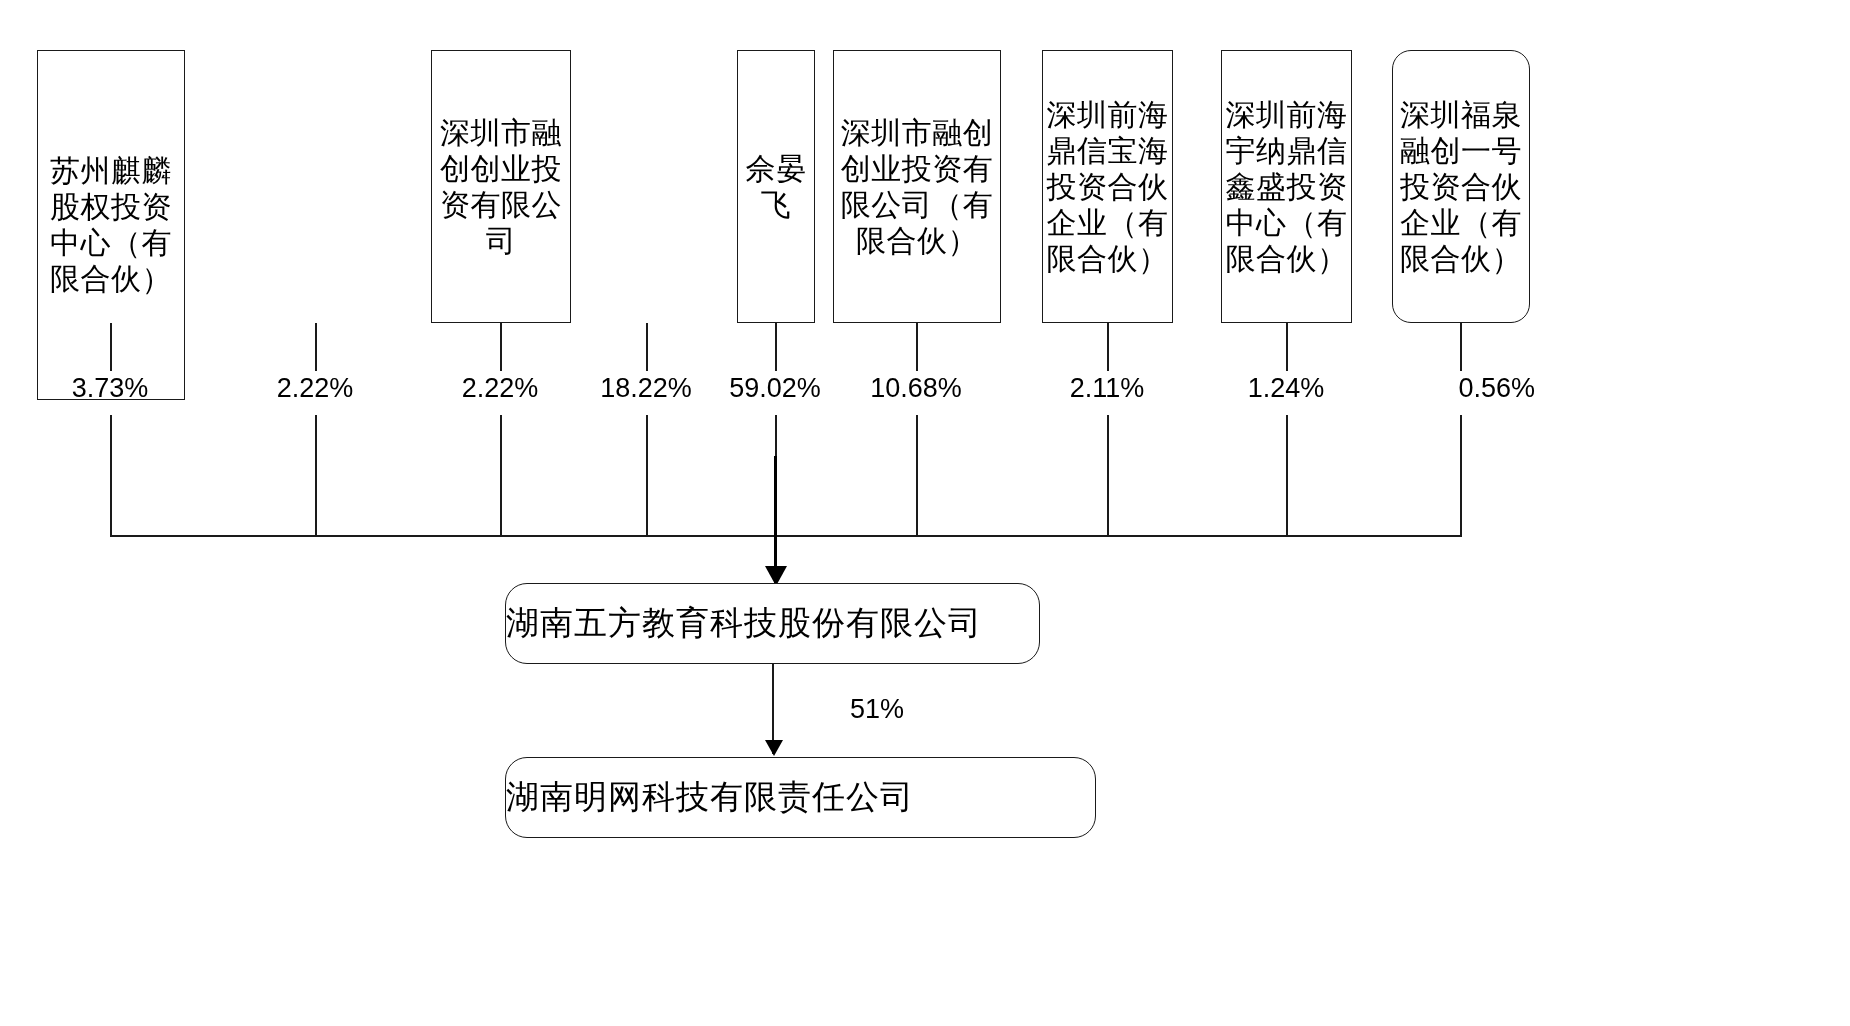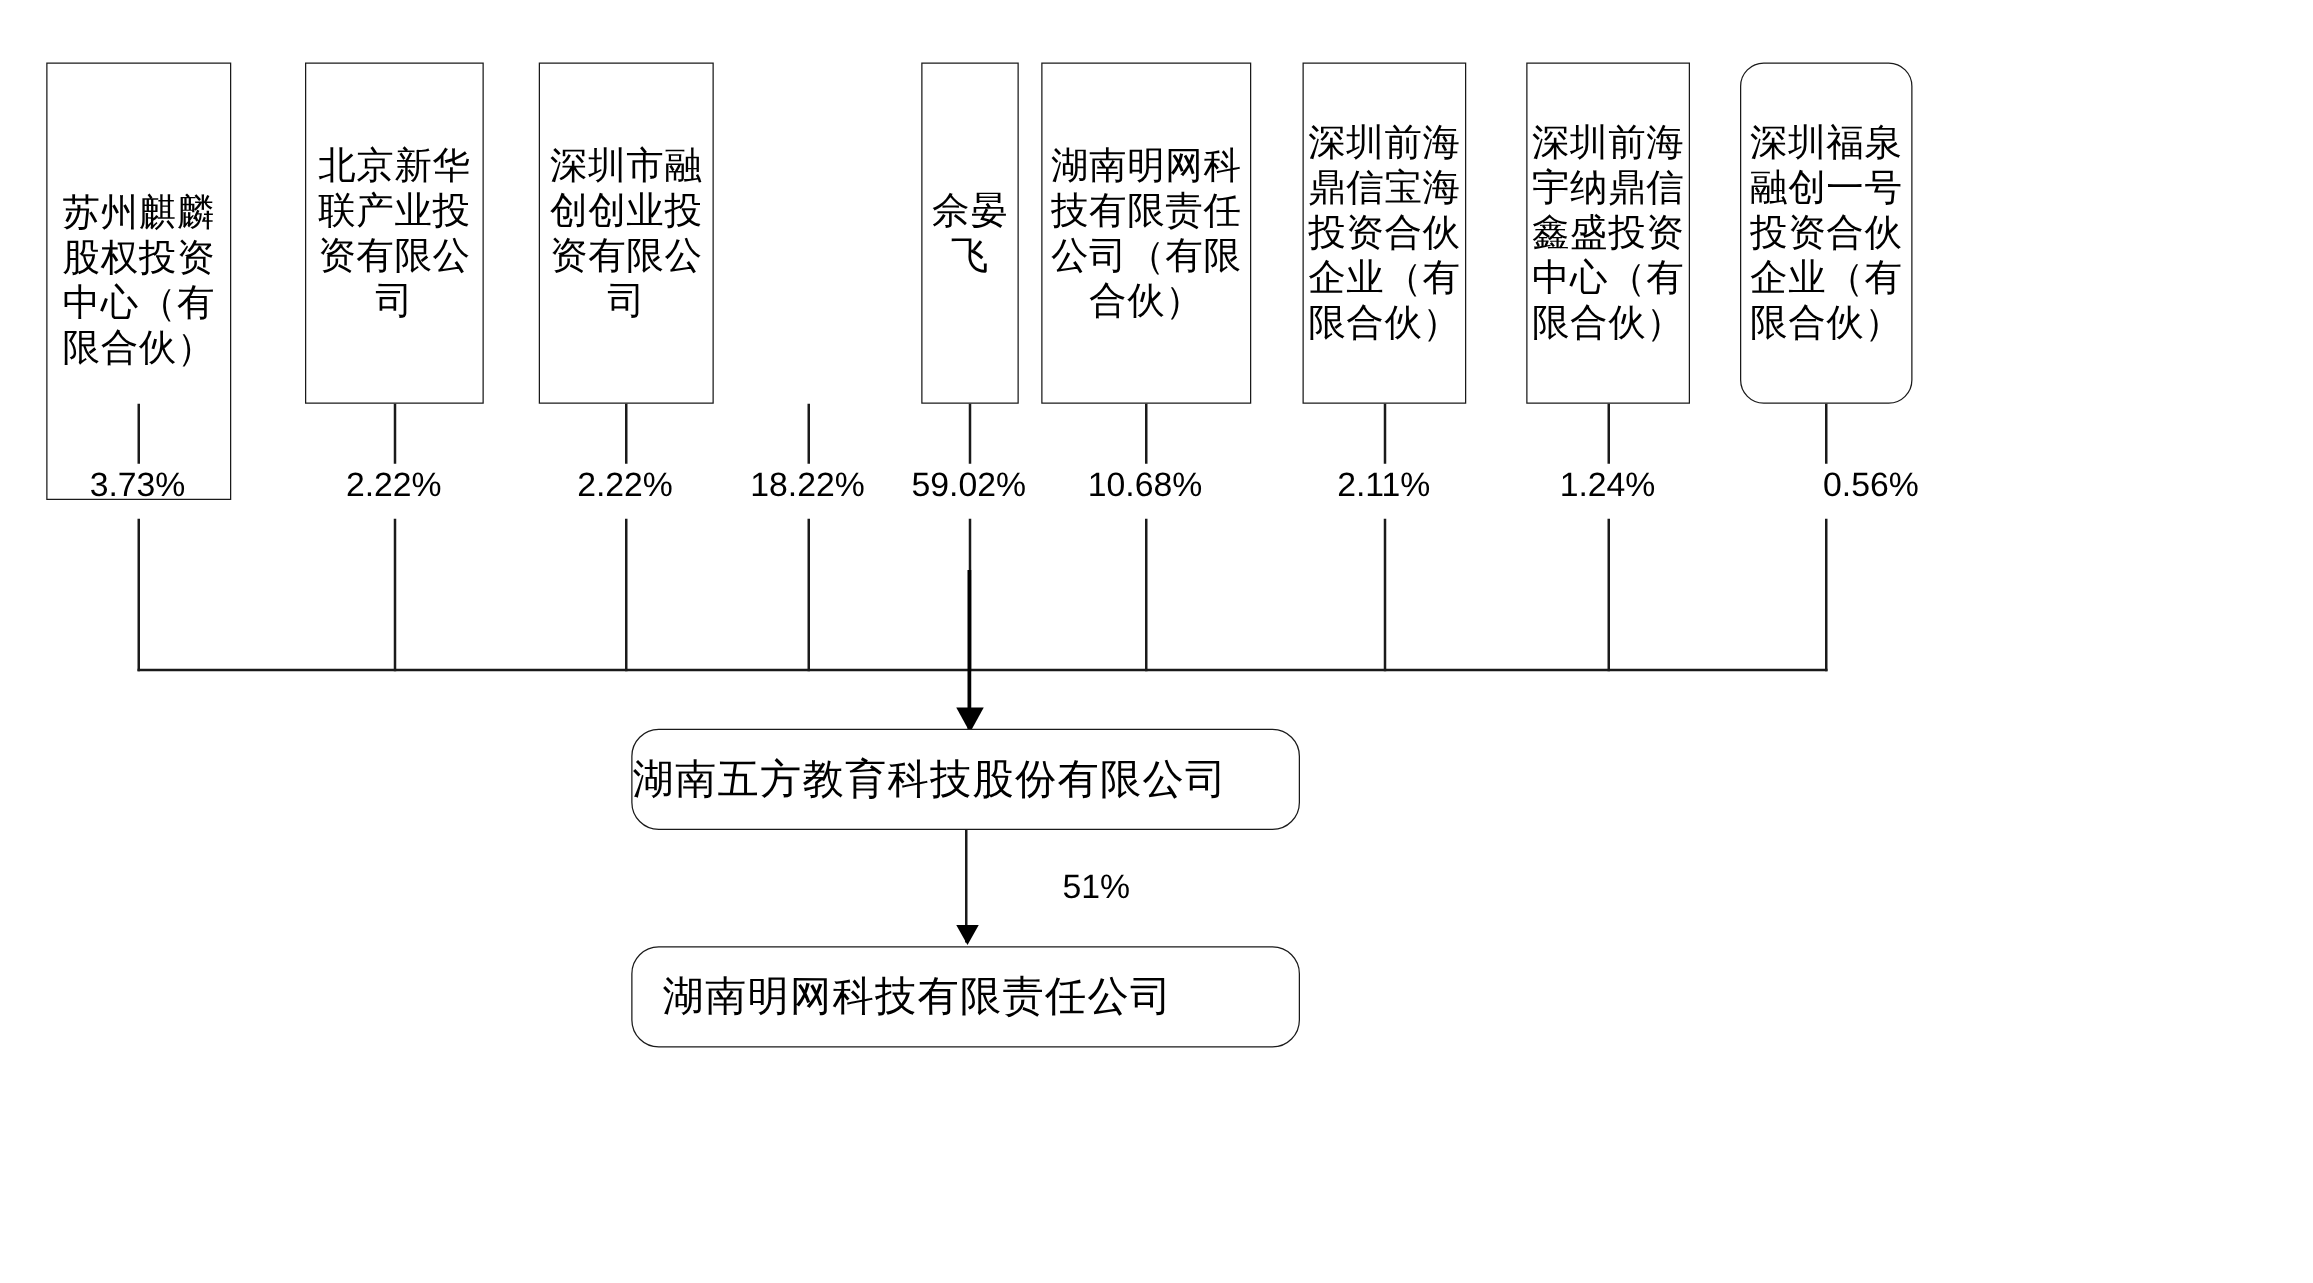--- a/index.html
+++ b/index.html
@@ -97,35 +97,32 @@
 </style>
 </head>
 <body>
 
 <div id="canvas">
 
   <div class="shbox" style="left:37px; top:50px; width:148px; height:350px;">
     <span class="lbl">苏州麒麟股权投资中心（有限合伙）</span>
   </div>
 
-  <div class="shbox" style="left:244px; top:50px; width:143px; height:273px;">
-    <span class="lbl">北京新华联产业投资有限公司</span>
-  </div>
 
   <div class="shbox" style="left:431px; top:50px; width:140px; height:273px;">
     <span class="lbl">深圳市融创创业投资有限公司</span>
   </div>
 
 
   <div class="shbox" style="left:737px; top:50px; width:78px; height:273px;">
     <span class="lbl">佘晏飞</span>
   </div>
 
   <div class="shbox" style="left:833px; top:50px; width:168px; height:273px;">
-    <span class="lbl">湖南明网科技有限责任公司（有限合伙）</span>
+    <span class="lbl">深圳市融创创业投资有限公司（有限合伙）</span>
   </div>
 
   <div class="shbox" style="left:1042px; top:50px; width:131px; height:273px;">
     <span class="lbl">深圳前海鼎信宝海投资合伙企业（有限合伙）</span>
   </div>
 
   <div class="shbox" style="left:1221px; top:50px; width:131px; height:273px;">
     <span class="lbl">深圳前海宇纳鼎信鑫盛投资中心（有限合伙）</span>
   </div>
 
@@ -169,17 +166,17 @@
   <div class="arrow" style="left:765px; top:566px;"></div>
 
   <div class="entbox" style="left:505px; top:583px; width:535px; height:81px;">
     <span>湖南五方教育科技股份有限公司</span>
   </div>
 
   <div class="vline" style="left:772px; top:664px; height:90px;"></div>
   <div class="arrow arrow-sm" style="left:765px; top:740px;"></div>
   <div class="pct" style="left:784px; top:694px; width:120px; text-align:right;">51%</div>
 
-  <div class="entbox" style="left:505px; top:757px; width:535px; height:81px;padding-left:24px;">
+  <div class="entbox" style="left:505px; top:757px; width:591px; height:81px;">
     <span>湖南明网科技有限责任公司</span>
   </div>
 
 </div>
 
 </body></html>

